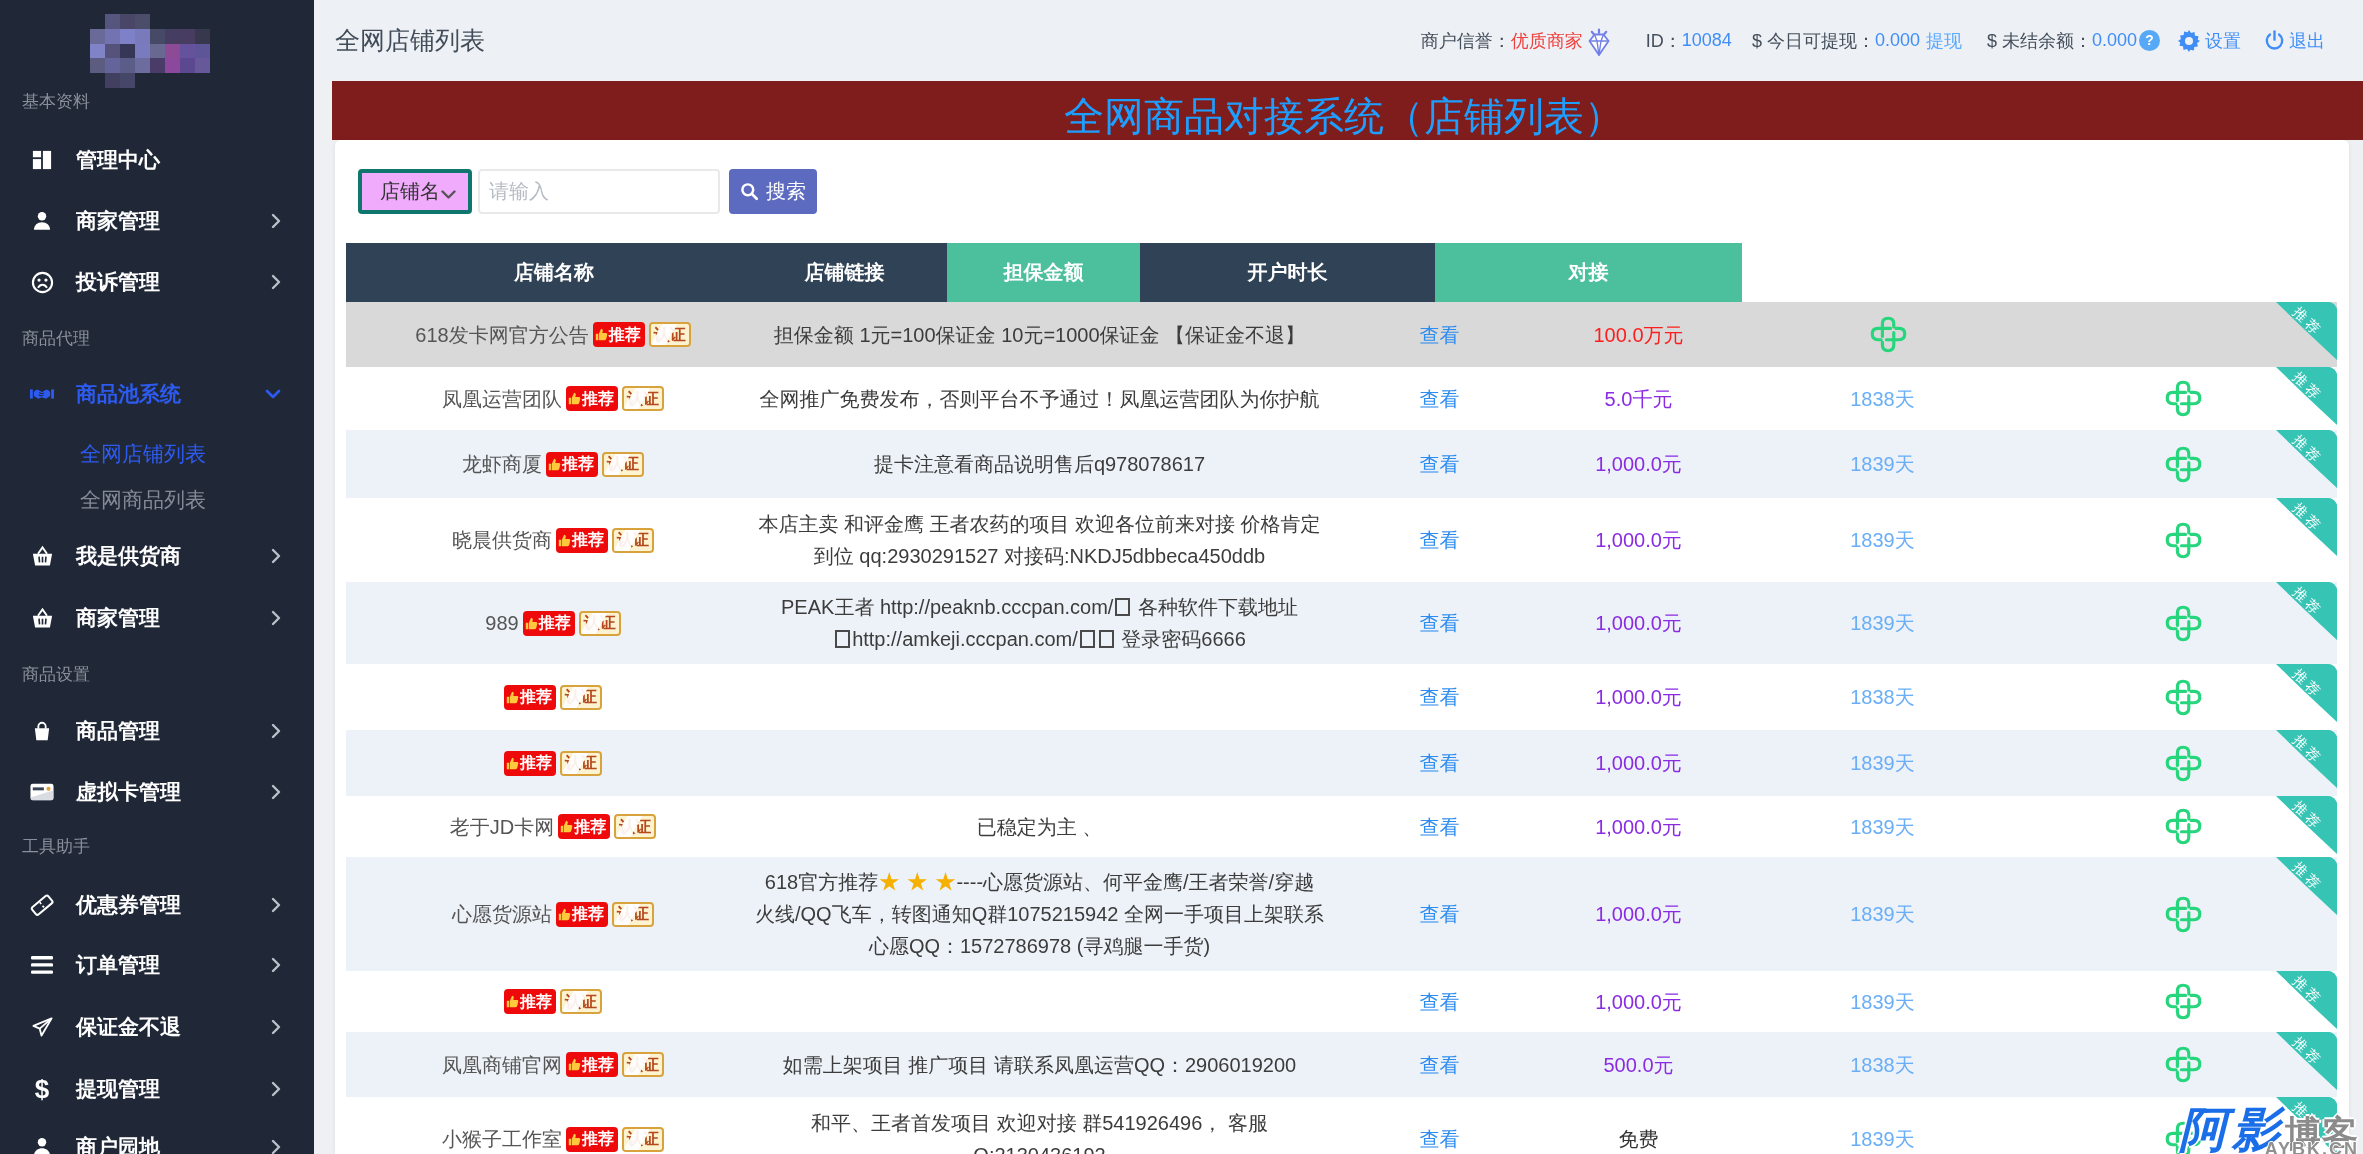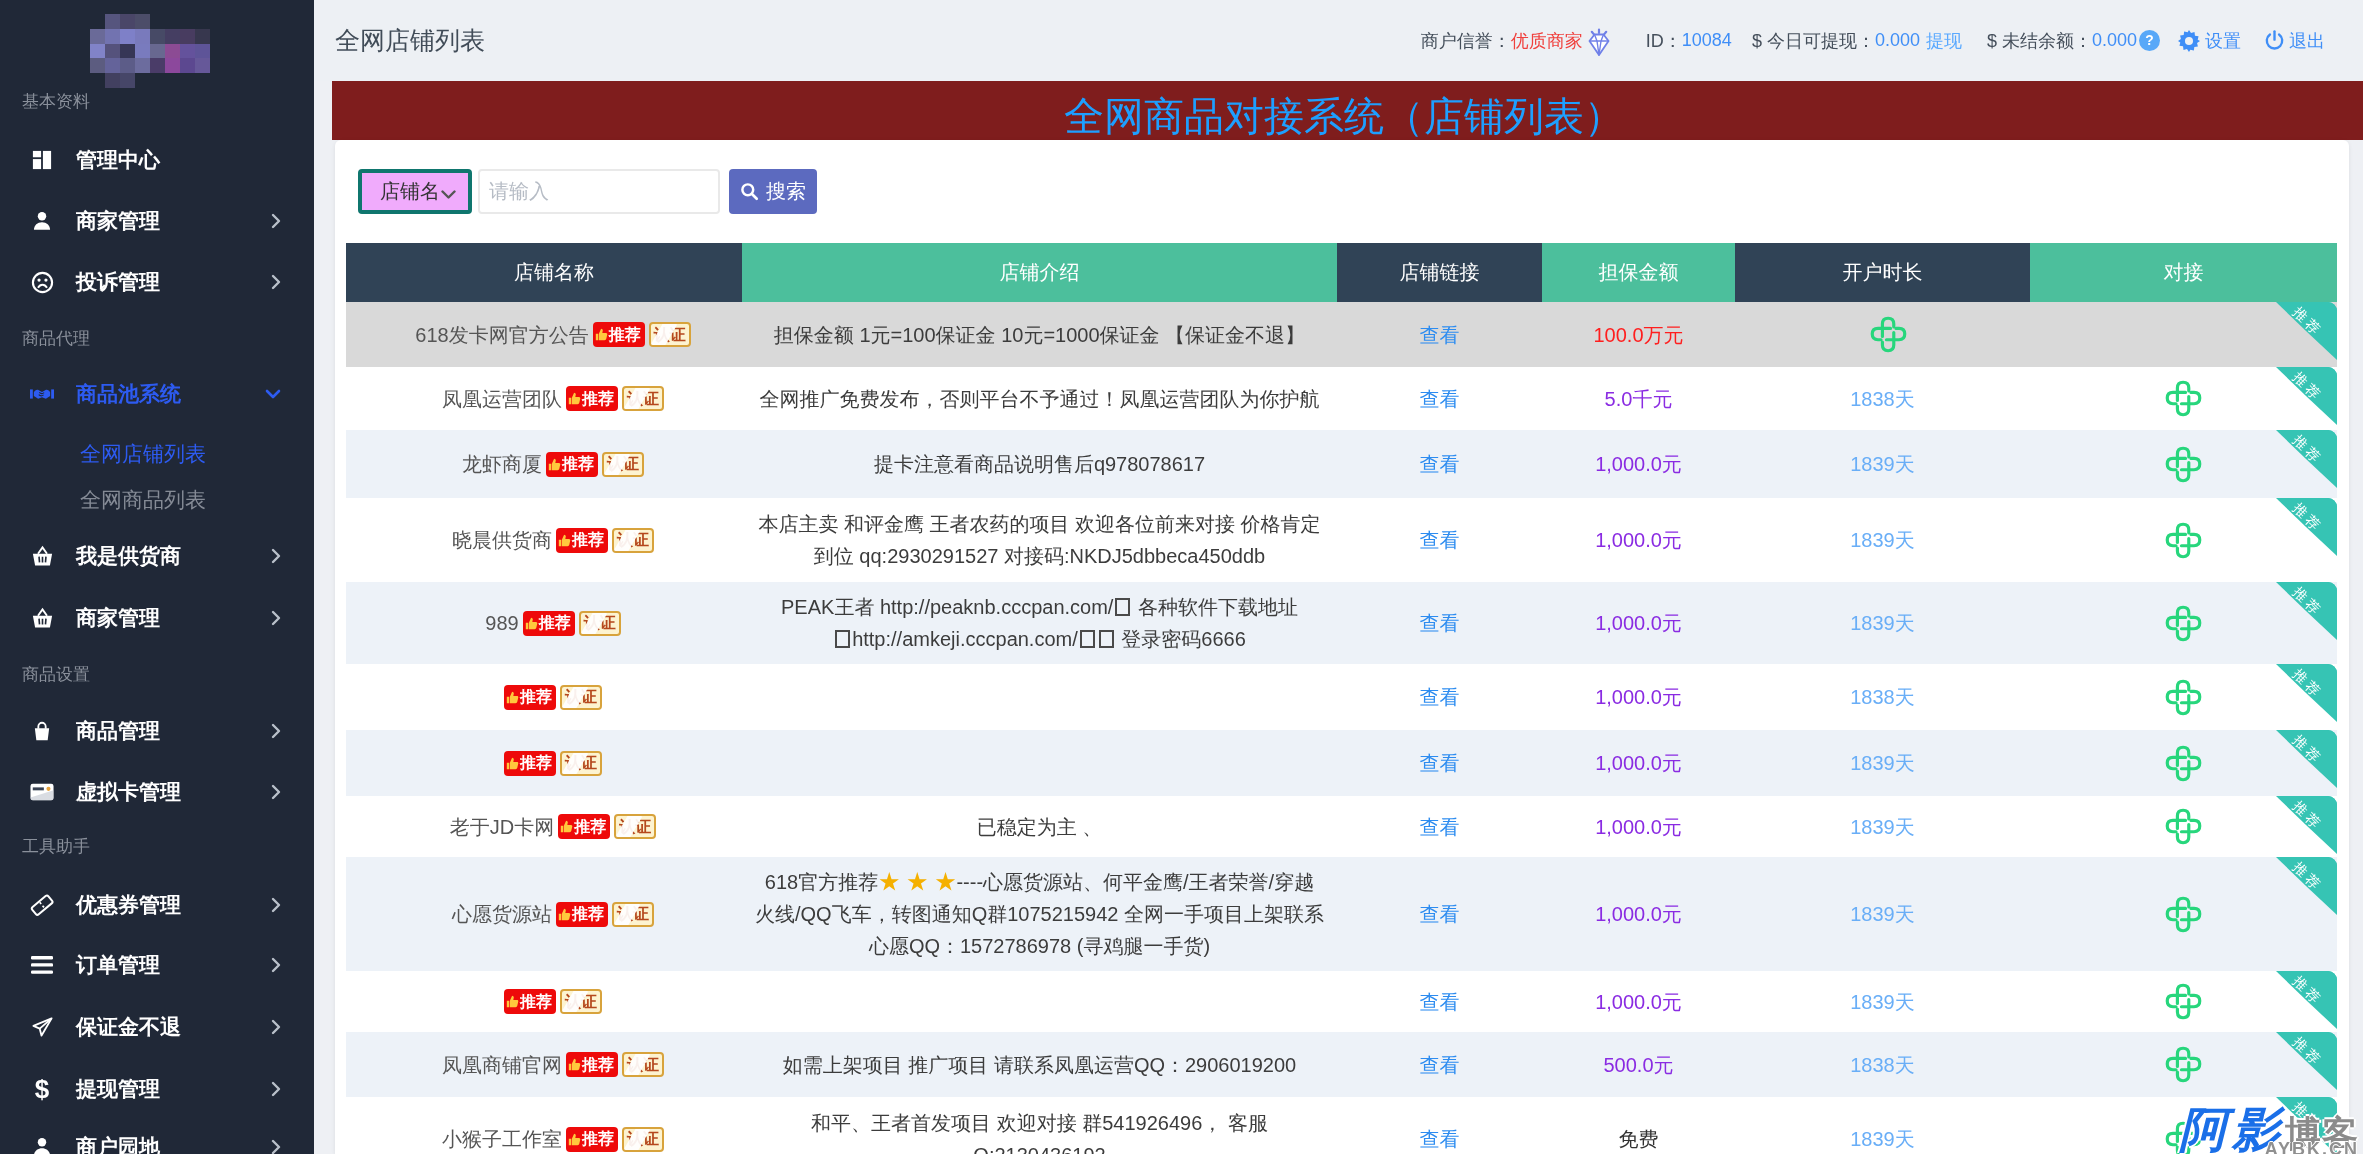--- a/index.html
+++ b/index.html
@@ -29,21 +29,21 @@
 #band h1{font-size:40px;font-weight:normal;color:#1e9fff;text-align:center;line-height:57px;padding-top:7px;padding-right:7px}
 
 #card{position:absolute;left:335px;top:140px;width:2014px;height:1014px;background:#fff;border-radius:6px 6px 0 0;box-shadow:0 1px 4px rgba(0,0,0,.08)}
 #sel{position:absolute;left:23px;top:29px;width:114px;height:45px;border:4px solid #0f766e;border-radius:4px;background:#f0abfc;font-size:20px;color:#333;display:flex;align-items:center;padding-left:18px}
 #sel svg{position:absolute;right:12px;top:17px}
 #inp{position:absolute;left:143px;top:29px;width:242px;height:45px;border:2px solid #e9e9e9;border-radius:4px;background:#fff;font-size:20px;color:#b6bcc5;display:flex;align-items:center;padding-left:9px}
 #btn{position:absolute;left:394px;top:29px;width:88px;height:45px;border-radius:4px;background:#5c6abf;color:#fff;font-size:20px;display:flex;align-items:center;justify-content:center;gap:7px}
 
 #tbl{position:absolute;left:11px;top:103px;width:1991px}
 .hrow{display:flex;height:59px}
-.hrow .hc{display:flex;align-items:center;justify-content:center;color:#fff;font-size:20px;font-weight:normal}
+.hrow .hc{display:flex;align-items:center;justify-content:center;color:#fff;font-size:20px;font-weight:bold}
 .hdark{background:#304356}
 .hgreen{background:#4cbf9c}
 .row{display:flex;position:relative;background:#fff}
 .row.alt{background:#edf2f8}
 .row.grey{background:#d9d9d9}
 .cell{display:flex;align-items:center;justify-content:center;text-align:center;font-size:20px;line-height:32px;padding:5px 2px}
 .c1{width:396px;color:#555;padding-left:20px}
 .c2{width:595px;color:#3c3c3c}
 .c3{width:205px}
 .c4{width:193px}
@@ -346,21 +346,20 @@
         <path d="M1.5 1.5 L7.5 7.5 L13.5 1.5" fill="none" stroke="#555" stroke-width="2.4" stroke-linecap="round" stroke-linejoin="round"></path>
       </svg></div>
   <div id="inp">请输入</div>
   <div id="btn"><svg width="19" height="19" viewBox="0 0 20 20">
         <circle cx="8.2" cy="8.2" r="5.7" fill="none" stroke="#fff" stroke-width="2.6"></circle>
         <line x1="12.6" y1="12.6" x2="17.6" y2="17.6" stroke="#fff" stroke-width="2.8" stroke-linecap="round"></line>
       </svg>搜索</div>
   <div id="tbl">
     <div class="hrow">
         <div class="hc hdark c1">店铺名称</div>
-        <div class="hc hgreen c2">店铺介绍</div>
         <div class="hc hdark c3">店铺链接</div>
         <div class="hc hgreen c4">担保金额</div>
         <div class="hc hdark c5">开户时长</div>
         <div class="hc hgreen c6">对接</div>
       </div>
     <div class="row grey" style="height:65px">
       <div class="cell c1">
           <span class="name">618发卡网官方公告 <span class="bt"><svg width="13" height="13" viewBox="0 0 16 16">
                 <path fill="#ffc83d" d="M1 7.2h2.8V15H1zM4.6 15V7.4L7.5 1c1.2 0 2.1.9 2.1 2.1l-.6 2.9h4.6c1 0 1.7.9 1.5 1.9l-1.2 5.3c-.2 1-1.1 1.8-2.1 1.8z"></path>
               </svg>推荐</span><span class="bz"><i></i>认证</span></span>

